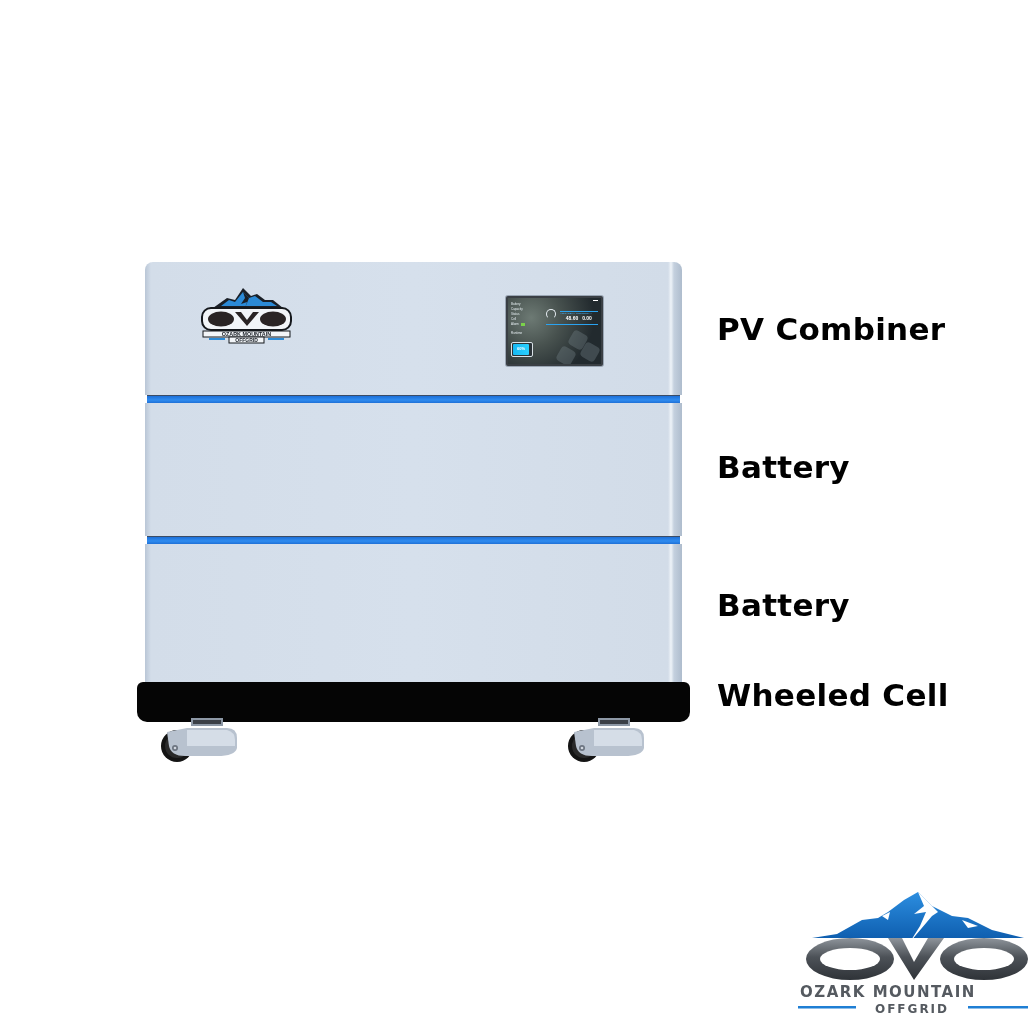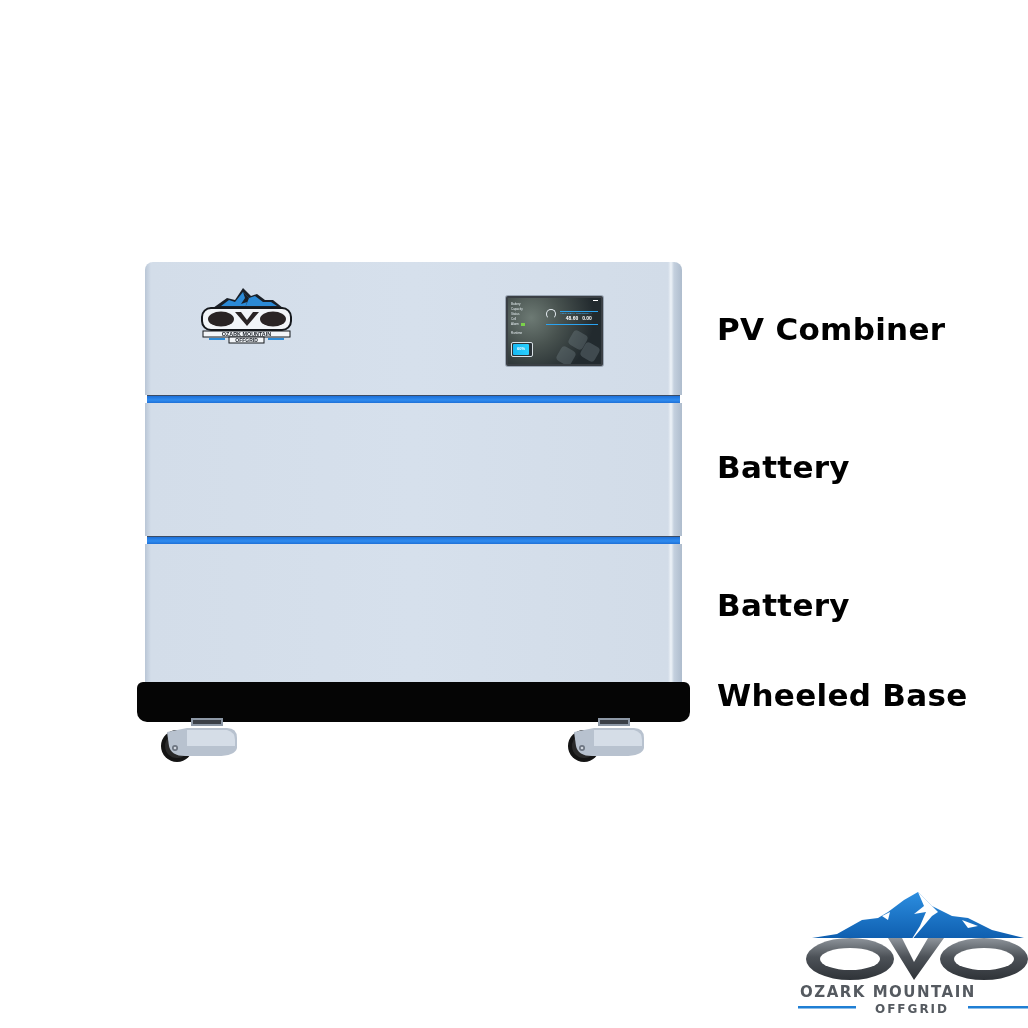--- a/index.html
+++ b/index.html
@@ -141,21 +141,21 @@
   <circle cx="20" cy="28" r="12" fill="#2a2a2a"></circle>
   <path d="M10 14 L30 10 L70 10 Q80 10 80 20 L80 30 Q78 38 60 38 L28 38 Q14 38 12 28 Z" fill="#b8c2cf"></path>
   <path d="M30 12 L70 12 Q78 14 78 22 L78 28 L30 28 Z" fill="#d5dde7"></path>
   <circle cx="18" cy="30" r="3" fill="#6c7480"></circle>
   <circle cx="18" cy="30" r="1.3" fill="#d0d6de"></circle>
 </svg>
 
 <div class="label l1">PV Combiner</div>
 <div class="label l2">Battery</div>
 <div class="label l3">Battery</div>
-<div class="label l4">Wheeled Base</div>
+<div class="label l4">Wheeled Cell</div>
 
 <svg class="brand" viewBox="0 0 236 146">
   <defs>
     <linearGradient id="mtn" x1="0" y1="0" x2="0" y2="1">
       <stop offset="0" stop-color="#2c8ee0"></stop>
       <stop offset="1" stop-color="#0f5fb0"></stop>
     </linearGradient>
     <linearGradient id="metal" x1="0" y1="0" x2="0" y2="1">
       <stop offset="0" stop-color="#8e949b"></stop>
       <stop offset="0.45" stop-color="#4d5258"></stop>

